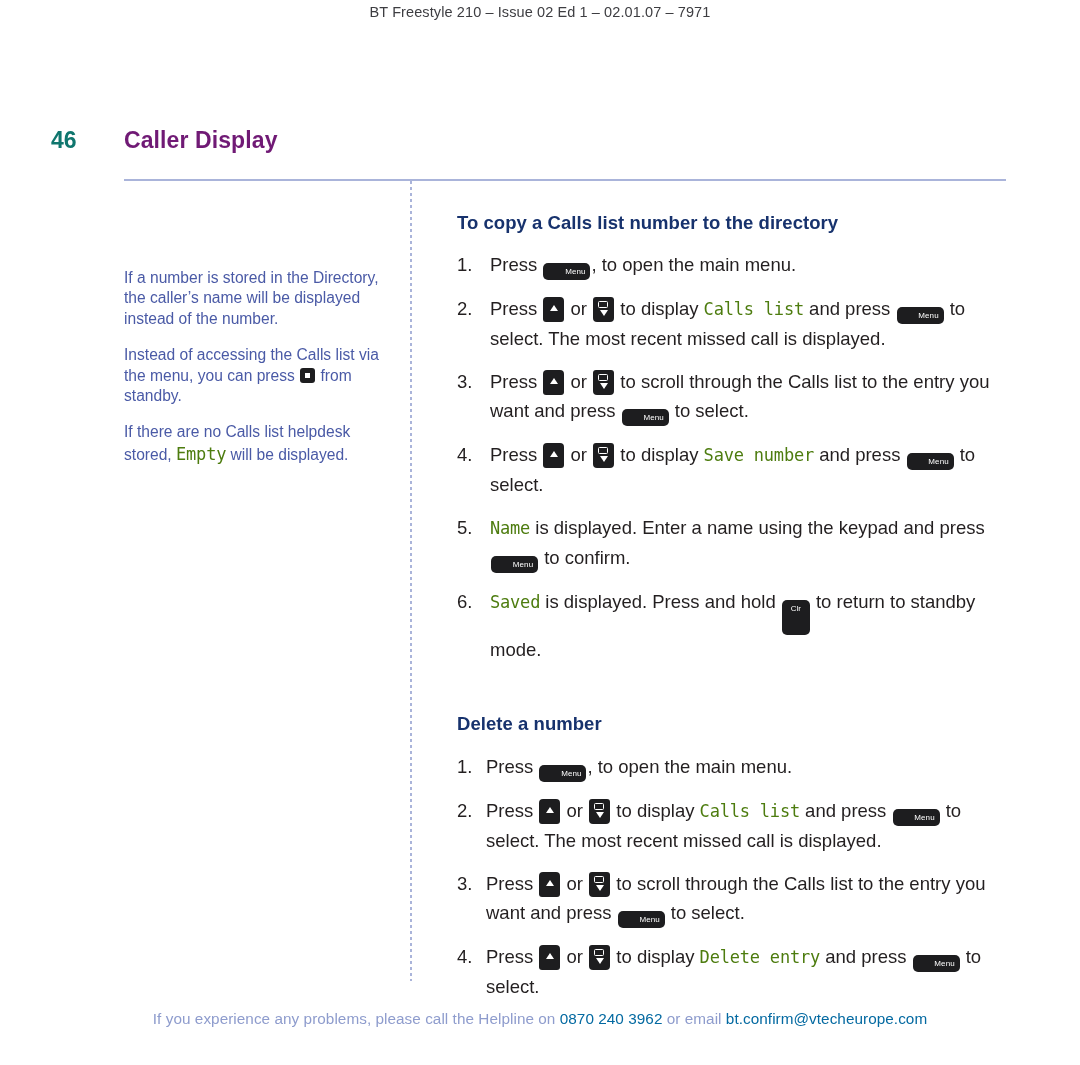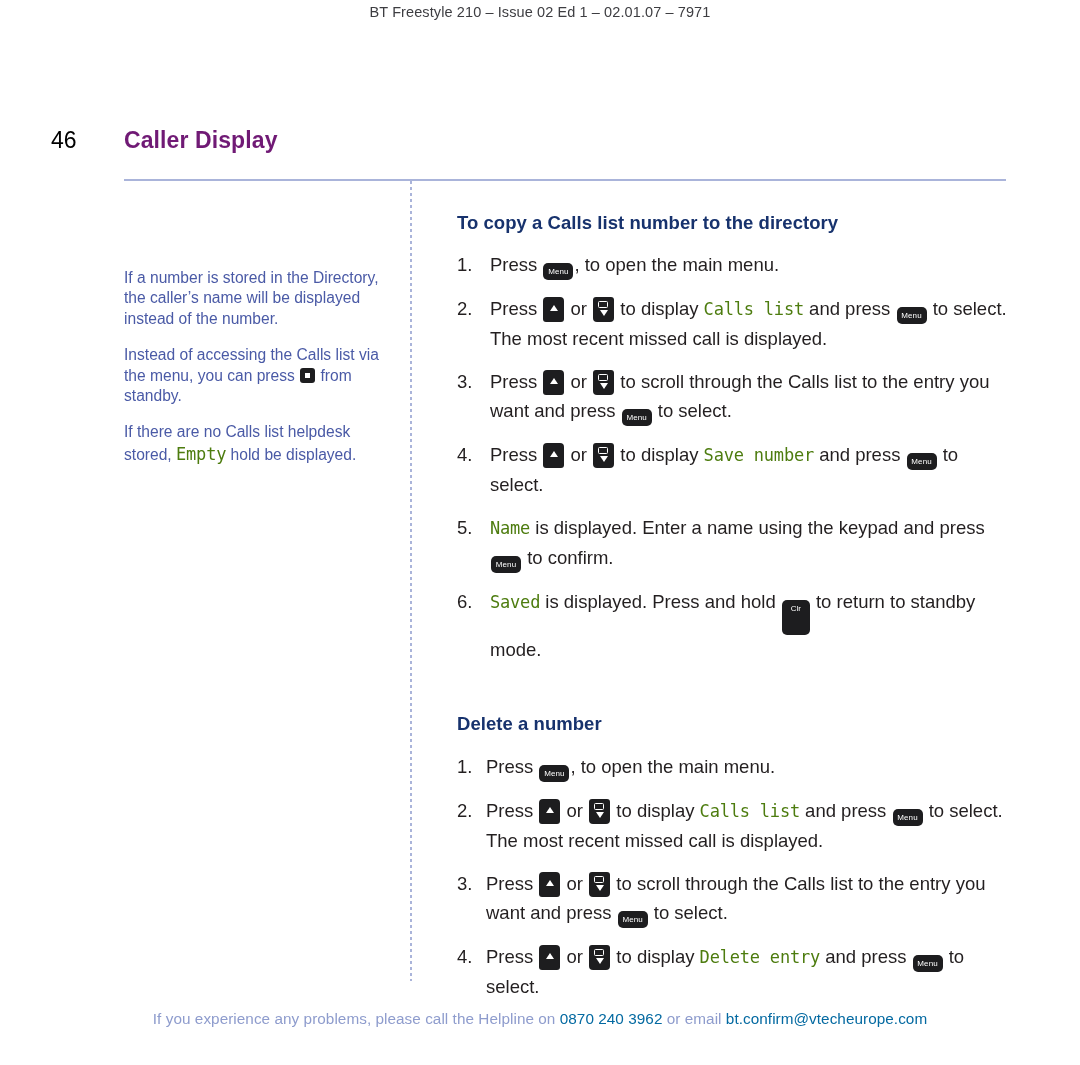--- a/index.html
+++ b/index.html
@@ -31,22 +31,22 @@
   
   .title-row {
     position: absolute;
     top: 127px;
     left: 51px;
     display: flex;
     align-items: baseline;
   }
   .page-number {
     font-size: 23px;
-    font-weight: normal;
-    color: #000000;
+    font-weight: bold;
+    color: #0f766e;
     width: 73px;
   }
   .page-title {
     font-size: 23px;
     font-weight: bold;
     color: #701a75;
     letter-spacing: 0.1px;
   }
 
   
@@ -147,20 +147,21 @@
     position: relative;
     margin: 0 1px;
   }
   .key-menu {
     width: 30px;
     height: 17px;
     line-height: 17px;
     font-size: 8px;
     font-family: "Liberation Sans", sans-serif;
     letter-spacing: 0.1px;
+    padding-left: 17px;
   }
   .key-clr {
     width: 28px;
     height: 35px;
     line-height: 17px;
     font-size: 8px;
     font-family: "Liberation Sans", sans-serif;
   }
   .key-up {
     width: 21px;
@@ -247,21 +248,21 @@
   <div class="page-number">46</div>
   <div class="page-title">Caller Display</div>
 </div>
 
 <div class="hrule"></div>
 <div class="vrule"></div>
 
 <div class="sidebar" id="sidebar">
     <p class="note"><span>If a number is stored in the Directory, the caller’s name will be displayed instead of the number.</span></p>
     <p class="note"><span>Instead of accessing the Calls list via the menu, you can press</span> <span class="key key-small"><span class="dot"></span></span> <span>from standby.</span></p>
-    <p class="note"><span>If there are no Calls list helpdesk stored,</span> <span class="lcd">Empty</span> <span>hold be displayed.</span></p>
+    <p class="note"><span>If there are no Calls list helpdesk stored,</span> <span class="lcd">Empty</span> <span>will be displayed.</span></p>
   </div>
 
 <div class="content" id="content">
     <div>
       <h2 class="section-heading">To copy a Calls list number to the directory</h2>
       <ol class="steps">
         <li><span class="num">1.</span><span>Press </span><span class="key key-menu">Menu</span><span>, to open the main menu.</span></li>
         <li><span class="num">2.</span><span>Press </span><span class="key key-up"><span class="tri-up"></span></span><span> or </span><span class="key key-down"><span class="disp"></span><span class="tri-down"></span></span><span> to display </span><span class="lcd">Calls list</span><span> and press </span><span class="key key-menu">Menu</span><span> to select. The most recent missed call is displayed.</span></li>
         <li><span class="num">3.</span><span>Press </span><span class="key key-up"><span class="tri-up"></span></span><span> or </span><span class="key key-down"><span class="disp"></span><span class="tri-down"></span></span><span> to scroll through the Calls list to the entry you want and press </span><span class="key key-menu">Menu</span><span> to select.</span></li>
         <li><span class="num">4.</span><span>Press </span><span class="key key-up"><span class="tri-up"></span></span><span> or </span><span class="key key-down"><span class="disp"></span><span class="tri-down"></span></span><span> to display </span><span class="lcd">Save number</span><span> and press </span><span class="key key-menu">Menu</span><span> to select.</span></li>

